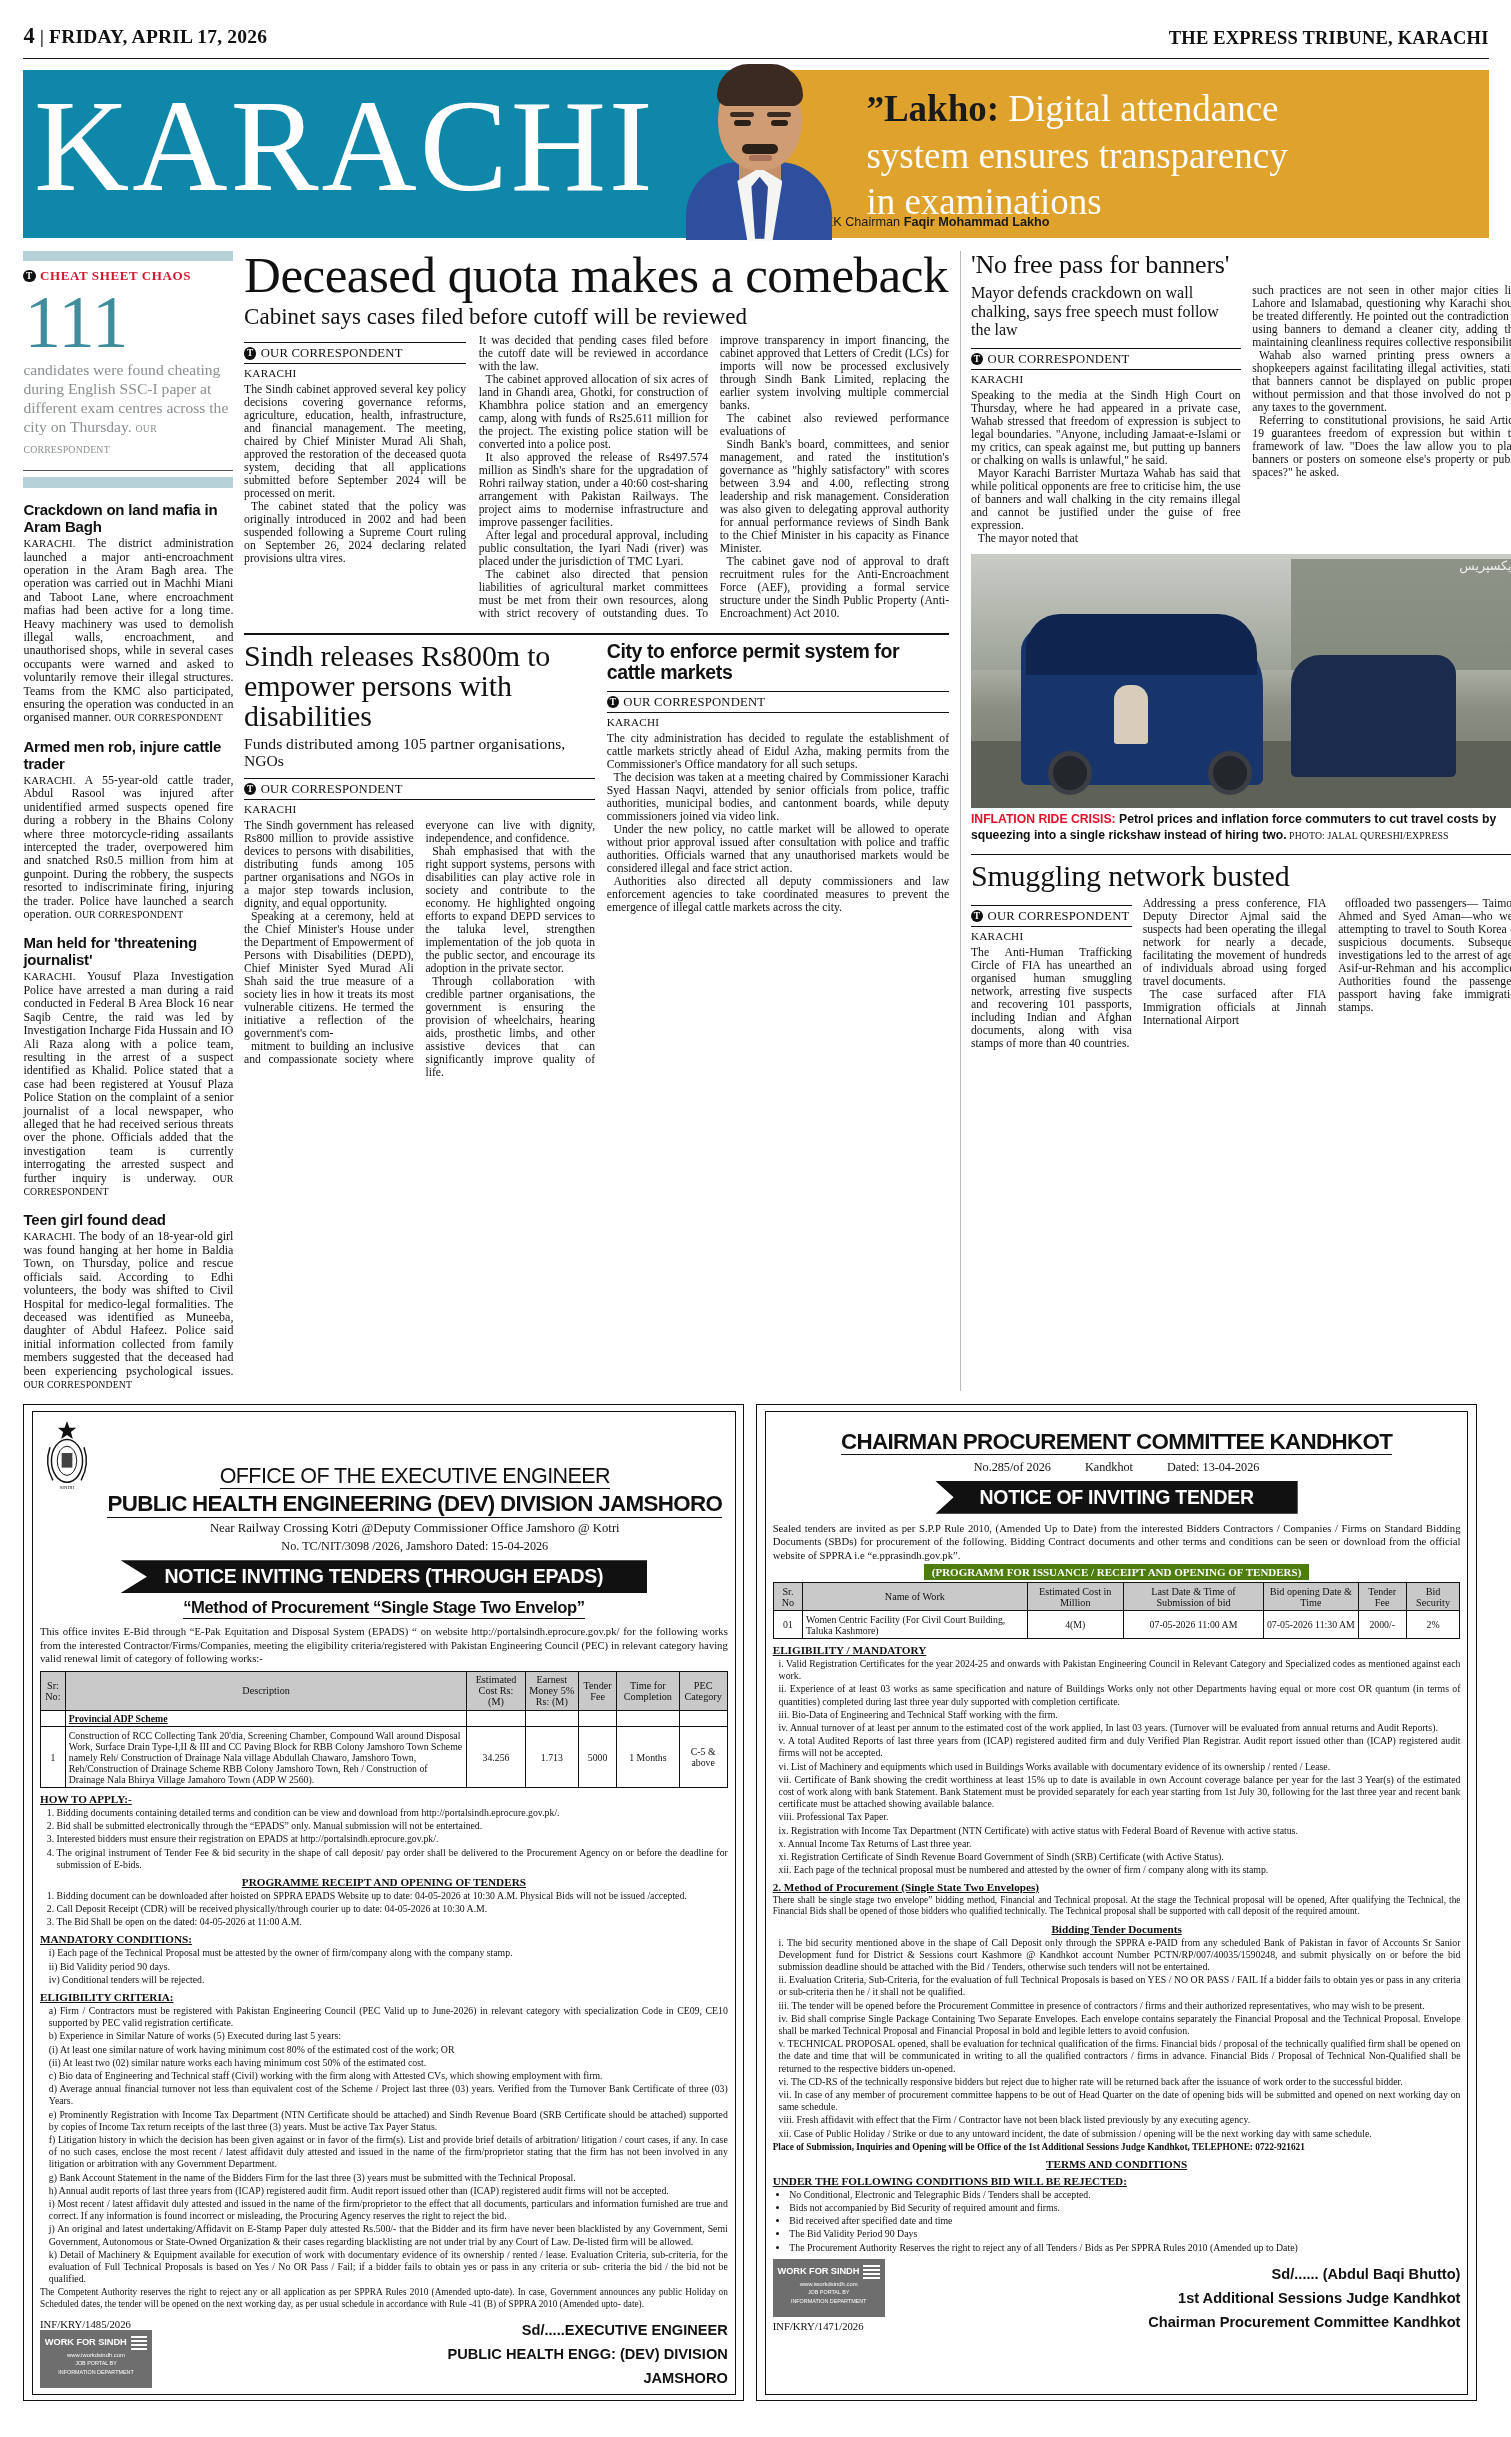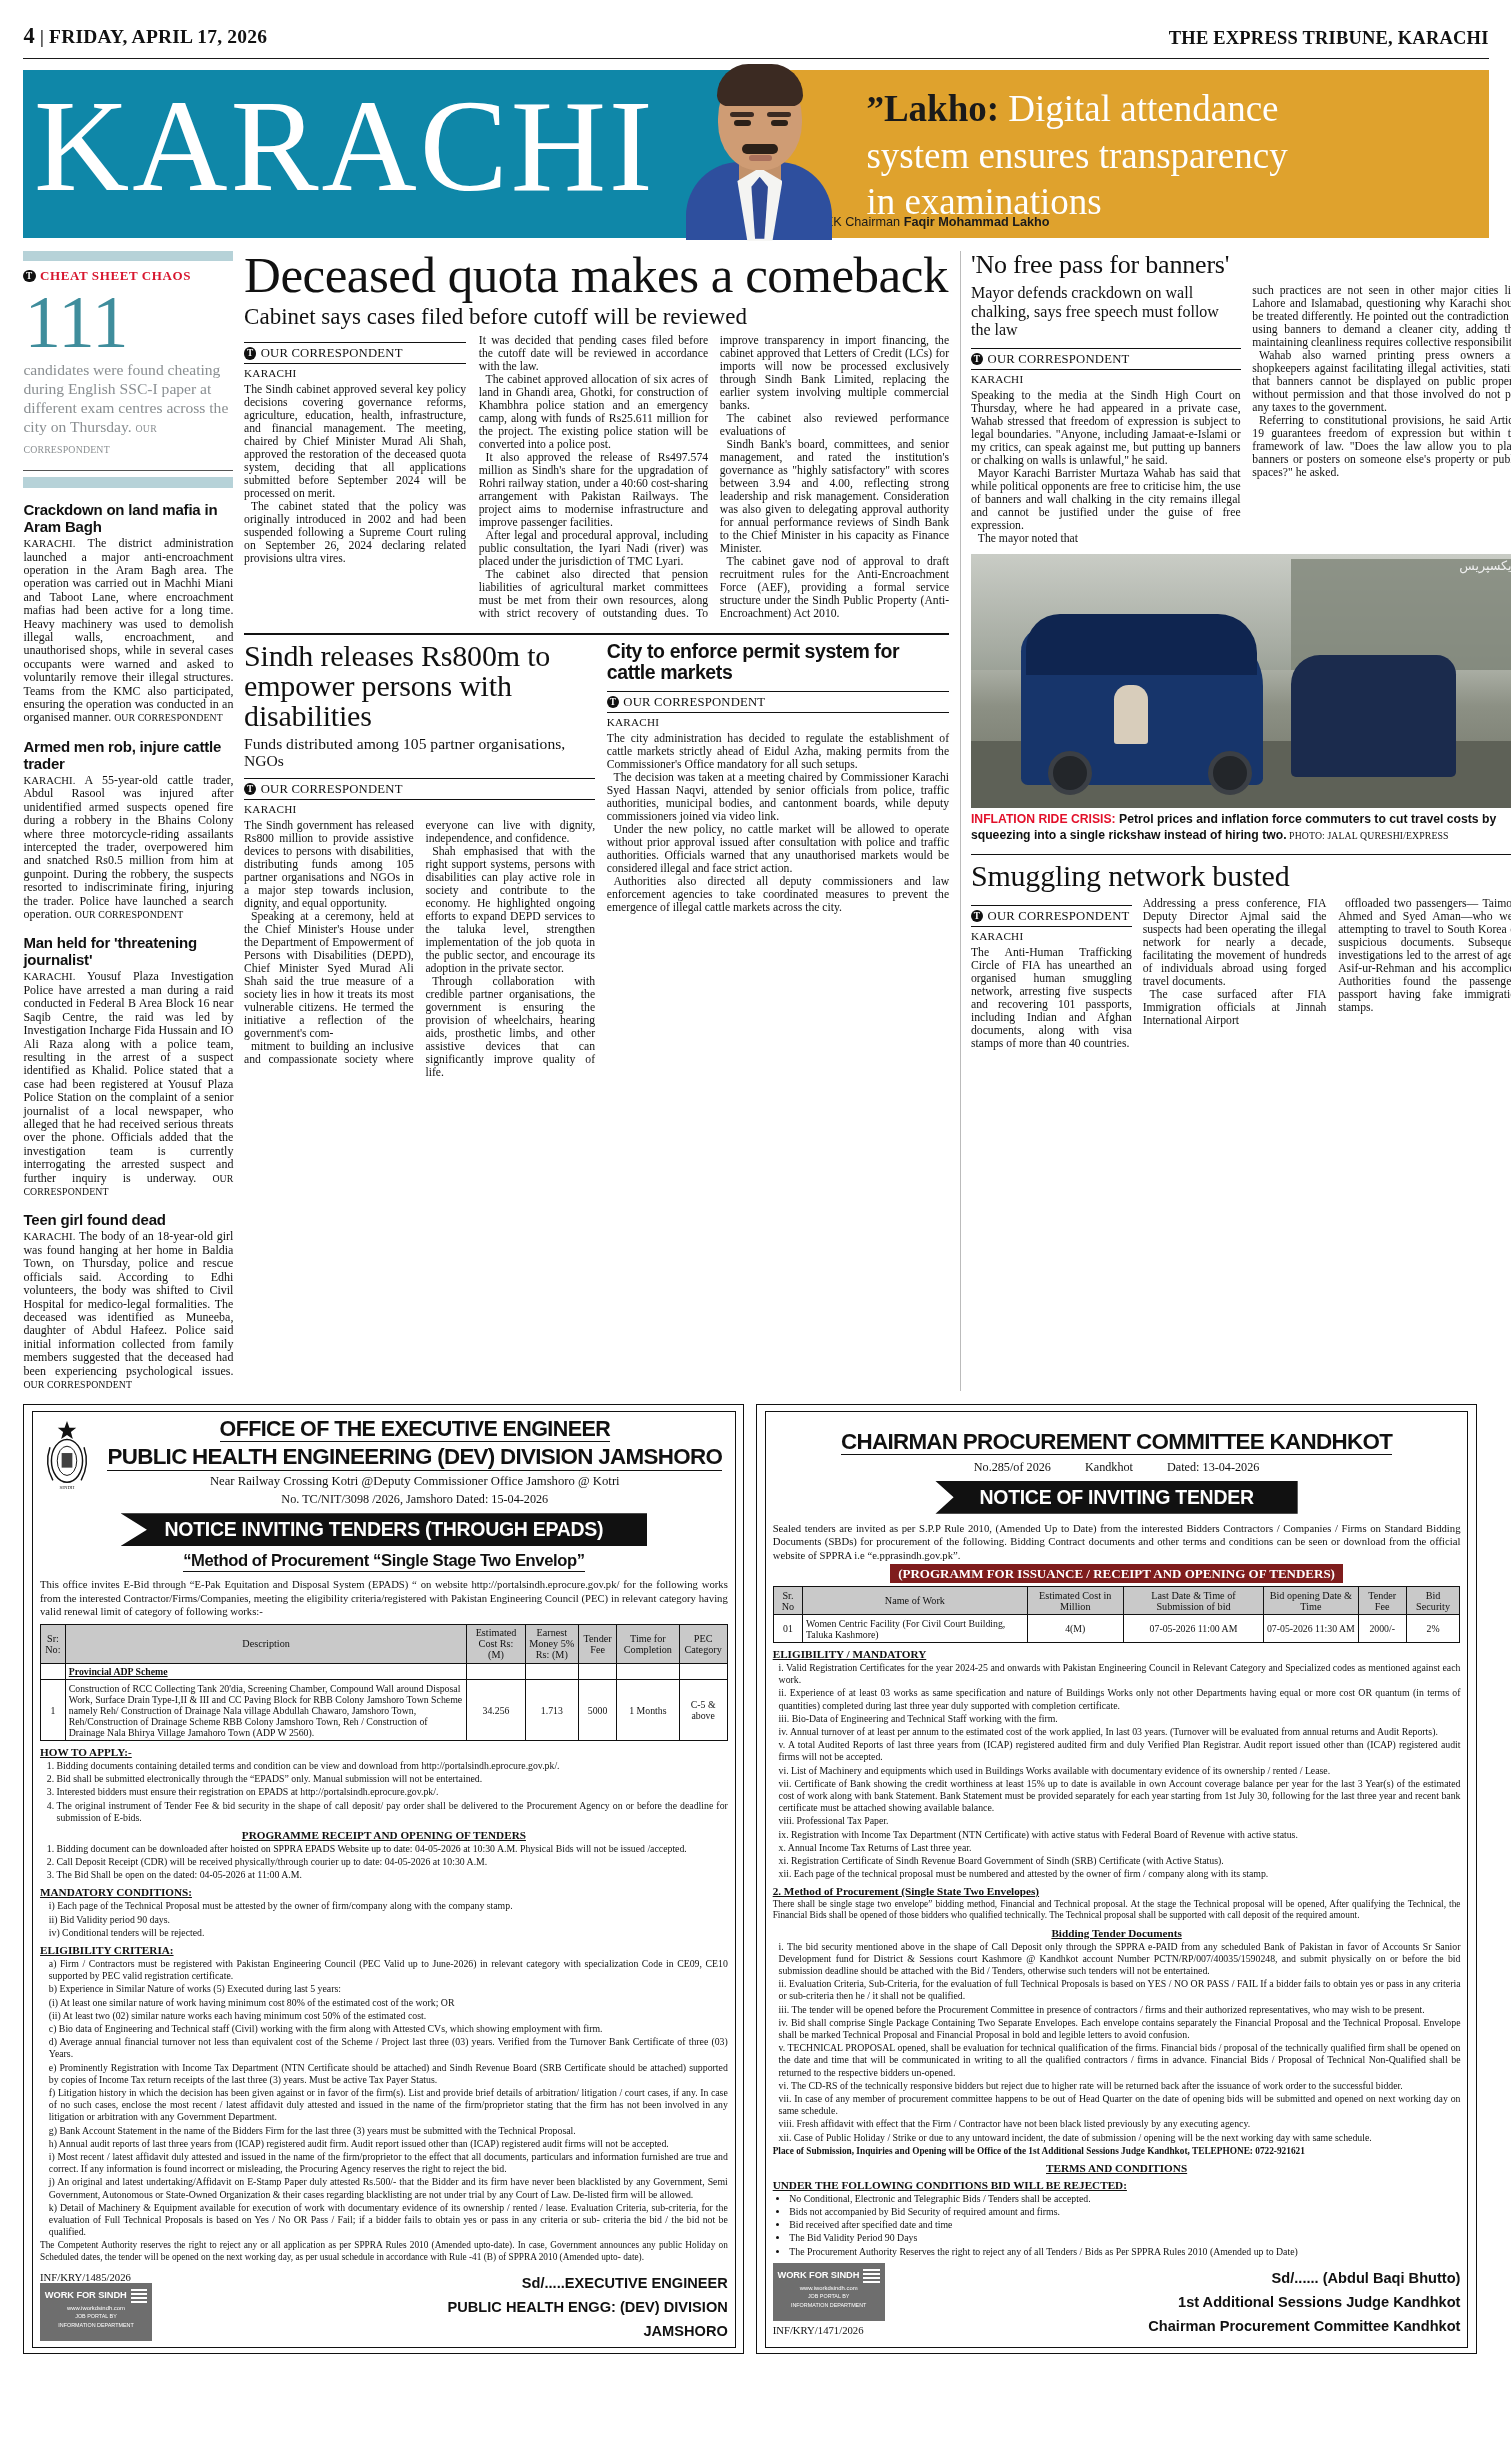--- a/index.html
+++ b/index.html
@@ -115,21 +115,21 @@
   .ph-person{position:absolute; left:26%; bottom:25%; width:34px; height:59px; background:#d8cdbb; border-radius:14.6px 14.6px 2.9px 2.9px;}
   .ph-urdu{position:absolute; right:6.8px; top:4.9px; font-size:12.7px; color:#efefef; font-family:"DejaVu Sans", sans-serif;}
   .cap { margin-top: 4.9px; font-family:"Liberation Sans", sans-serif; font-weight:bold; font-size: 12.2px; line-height: 15.6px;}
   .cap .red { color:#e2102a; }
   .cap .credit { font-weight: normal; font-family:"Liberation Serif", serif; font-size:9.8px; letter-spacing:0.1px;}
 
   
   .ads { display:grid; grid-template-columns: 721px 721px; column-gap: 11.7px; margin: 12.7px 3.9px 0 3.9px;}
   .ad { border: 1.5px solid #111; background:#fff; padding: 5.9px 7.8px 4.9px 7.8px; position:relative;}
   .ad-inner { border: 1px solid #111; padding: 5.9px 6.8px; height: 100%;}
-  .ad-title { font-family:"Liberation Sans", sans-serif; font-weight:bold; font-size: 21.5px; line-height:23.4px; text-align:center; letter-spacing:-0.6px; border-bottom:1.5px solid #111; display:inline-block;}
+  .ad-title { font-family:"Liberation Sans", sans-serif; font-weight:normal; font-size: 21.5px; line-height:23.4px; text-align:center; letter-spacing:-0.6px; border-bottom:1.5px solid #111; display:inline-block;margin-top:47px;}
   .ad-title2 { font-family:"Liberation Sans", sans-serif; font-weight:bold; font-size: 22.4px; line-height:24.4px; text-align:center; letter-spacing:-0.7px; border-bottom:1.5px solid #111; display:inline-block;}
   .ad-center { text-align:center; }
   .ad-addr { font-size: 12.7px; line-height: 15.6px; margin-top: 3.9px;}
   .ad-no { font-size: 12.2px; margin-top: 2.4px;}
   .ribbon { background:#111; color:#fff; font-family:"Liberation Sans", sans-serif; font-weight:bold;
             font-size: 19.5px; letter-spacing:-0.3px; padding: 4.9px 44px; display:inline-block; margin: 5.9px auto 2px auto;
             clip-path: polygon(0 0, 100% 0, 100% 100%, 0 100%, 5% 50%);}
   .ribbon-wrap { text-align:center; position:relative;}
   .ribbon-wrap:before, .ribbon-wrap:after{content:""; position:absolute; top:50%; width:0; height:0;}
   .ad-sub { font-family:"Liberation Sans", sans-serif; font-weight:bold; font-size: 16.6px; letter-spacing:-0.4px; border-bottom:1.5px solid #111; display:inline-block; margin-top: 2.9px;}
@@ -505,21 +505,21 @@
             <span>Dated: 13-04-2026</span>
           </div>
         </div>
 
         <div class="ribbon-wrap">
           <div class="ribbon">NOTICE OF INVITING TENDER</div>
         </div>
 
         <div class="ad-para">Sealed tenders are invited as per S.P.P Rule 2010, (Amended Up to Date) from the interested Bidders Contractors / Companies / Firms on Standard Bidding Documents (SBDs) for procurement of the following. Bidding Contract documents and other terms and conditions can be seen or download from the official website of SPPRA i.e “e.pprasindh.gov.pk”.</div>
         <div style="text-align:center; margin-top:2.9px;">
-          <span style="background:#7f1d1d;color:#fff;padding:2px 7.8px;font-weight:bold;font-size:13px;">(PROGRAMM FOR ISSUANCE / RECEIPT AND OPENING OF TENDERS)</span>
+          <span style="background:#4d7c0f;color:#fff;padding:2px 7.8px;font-weight:bold;font-size:11px;">(PROGRAMM FOR ISSUANCE / RECEIPT AND OPENING OF TENDERS)</span>
         </div>
 
         <table class="adtbl">
           <thead>
               <tr id="adr-head">
                 <th>Sr. No</th>
                 <th>Name of Work</th>
                 <th>Estimated Cost in Million</th>
                 <th>Last Date &amp; Time of Submission of bid</th>
                 <th>Bid opening Date &amp; Time</th>

